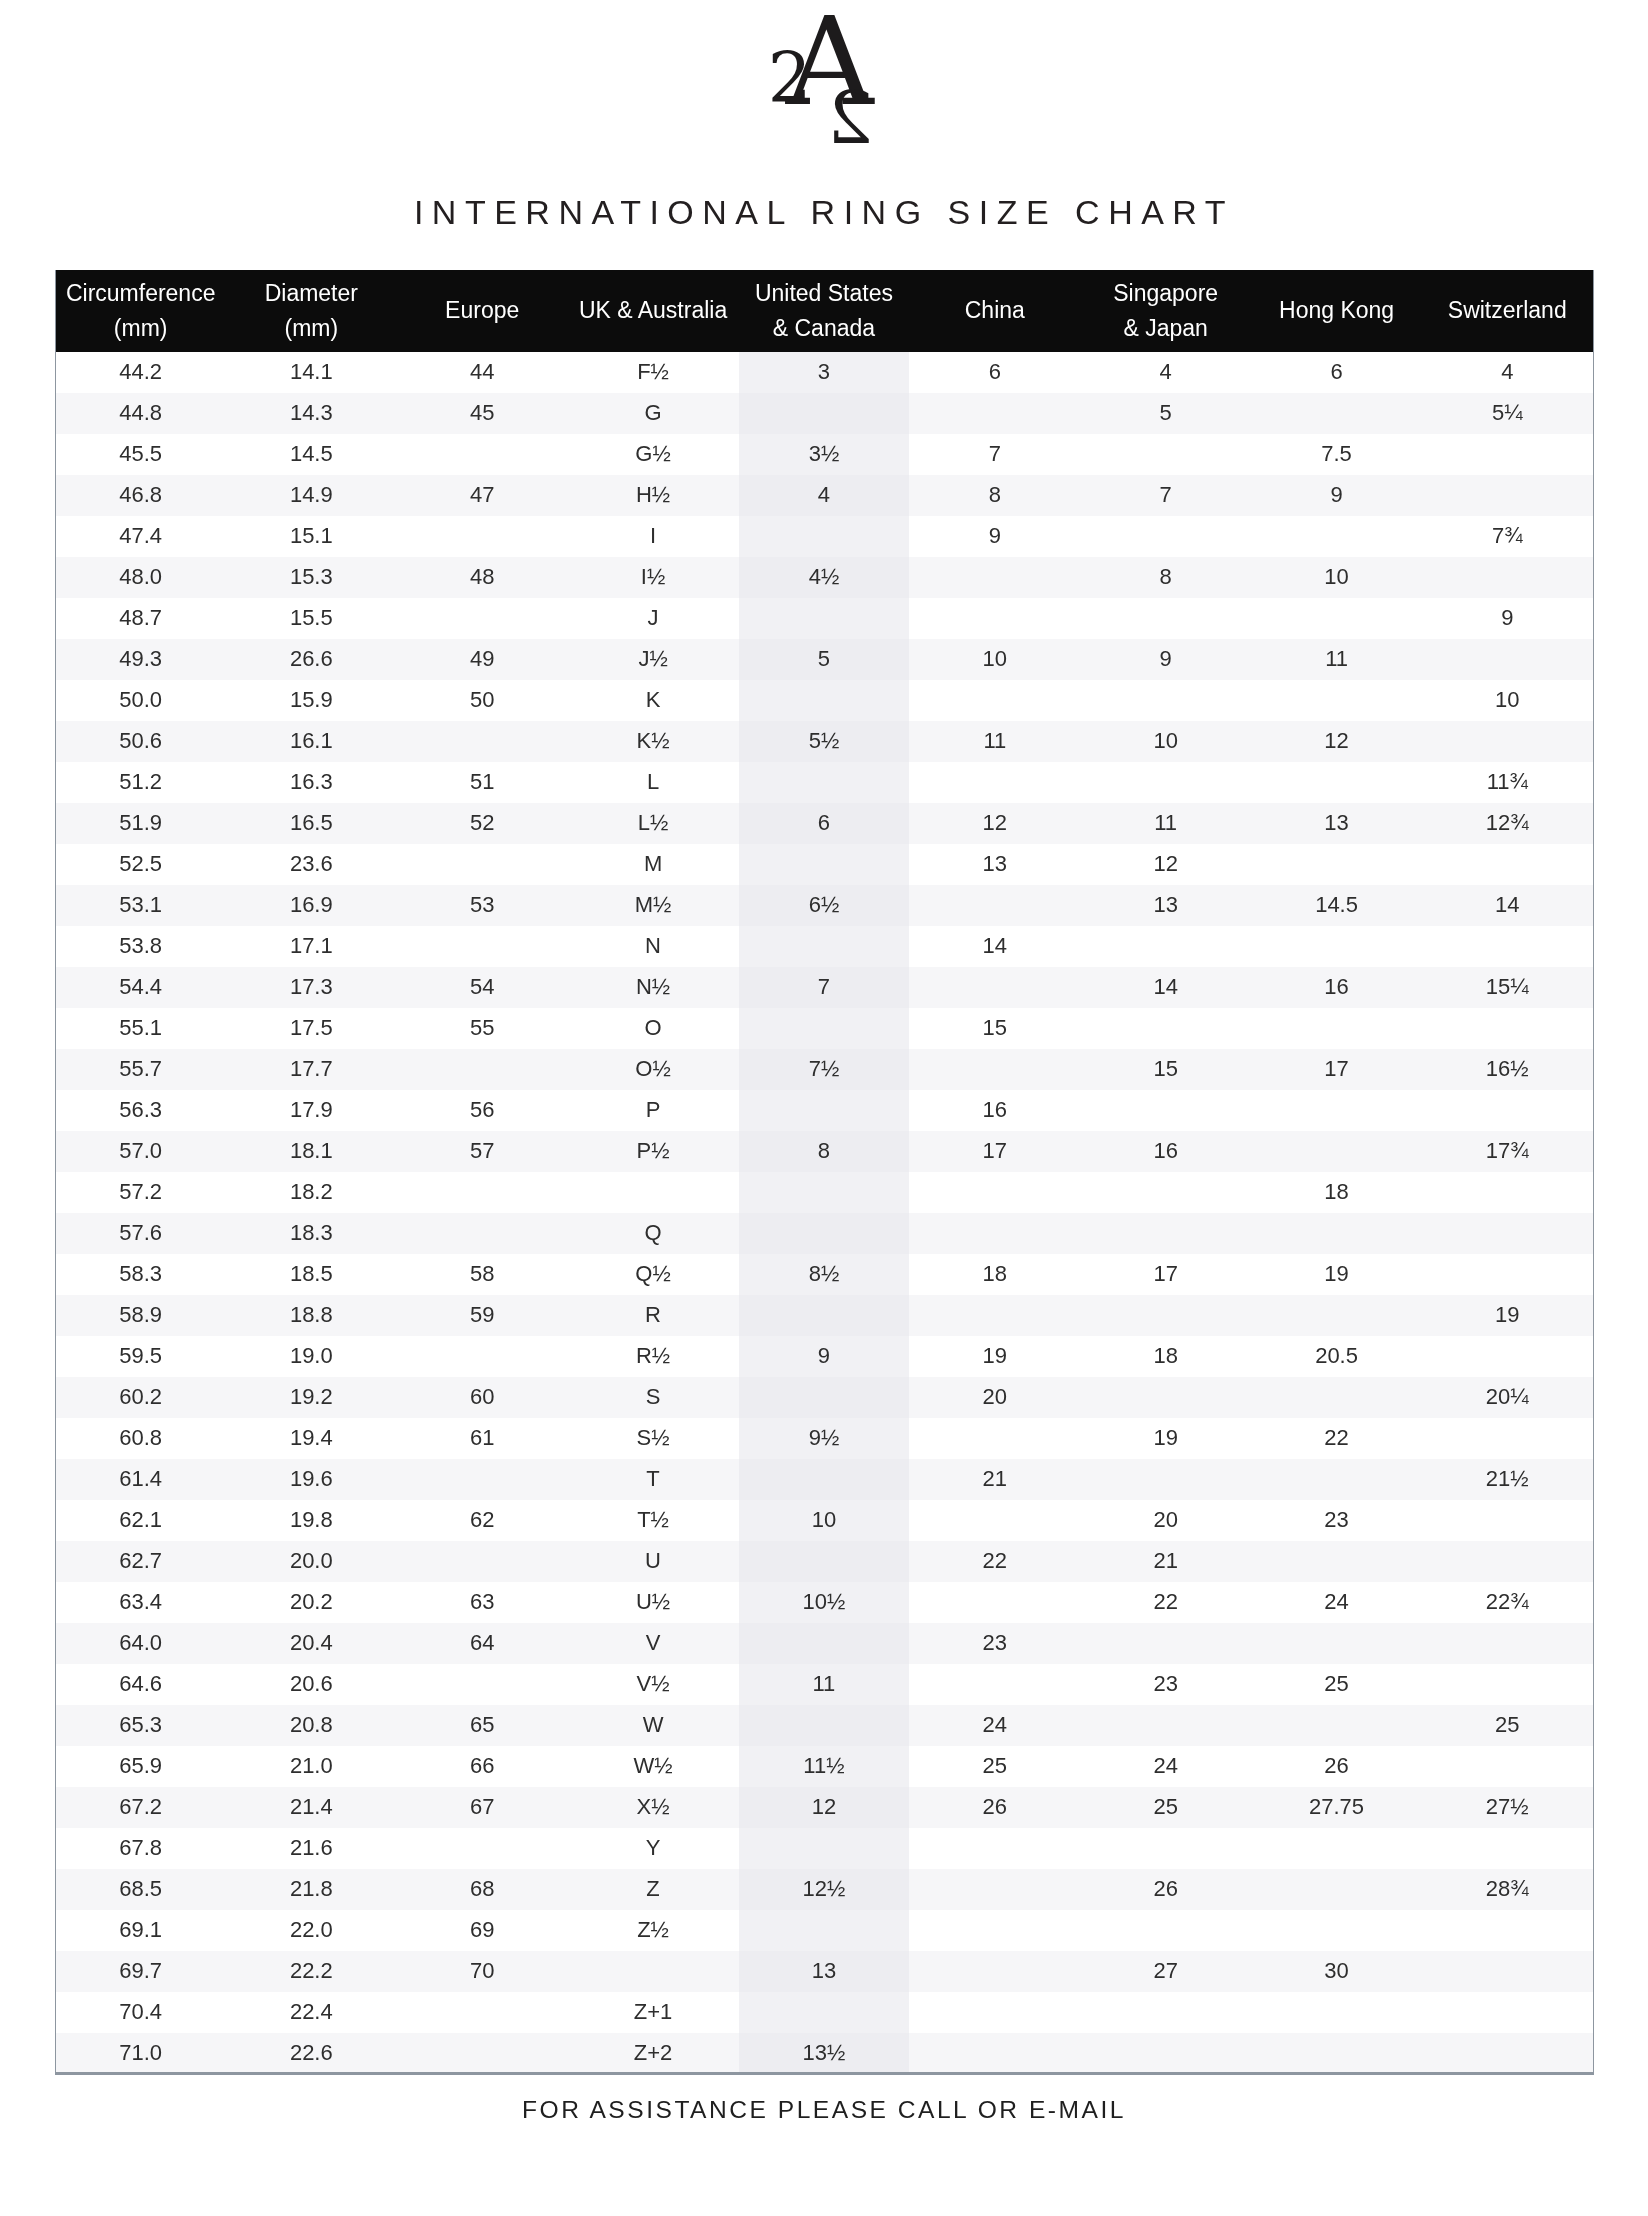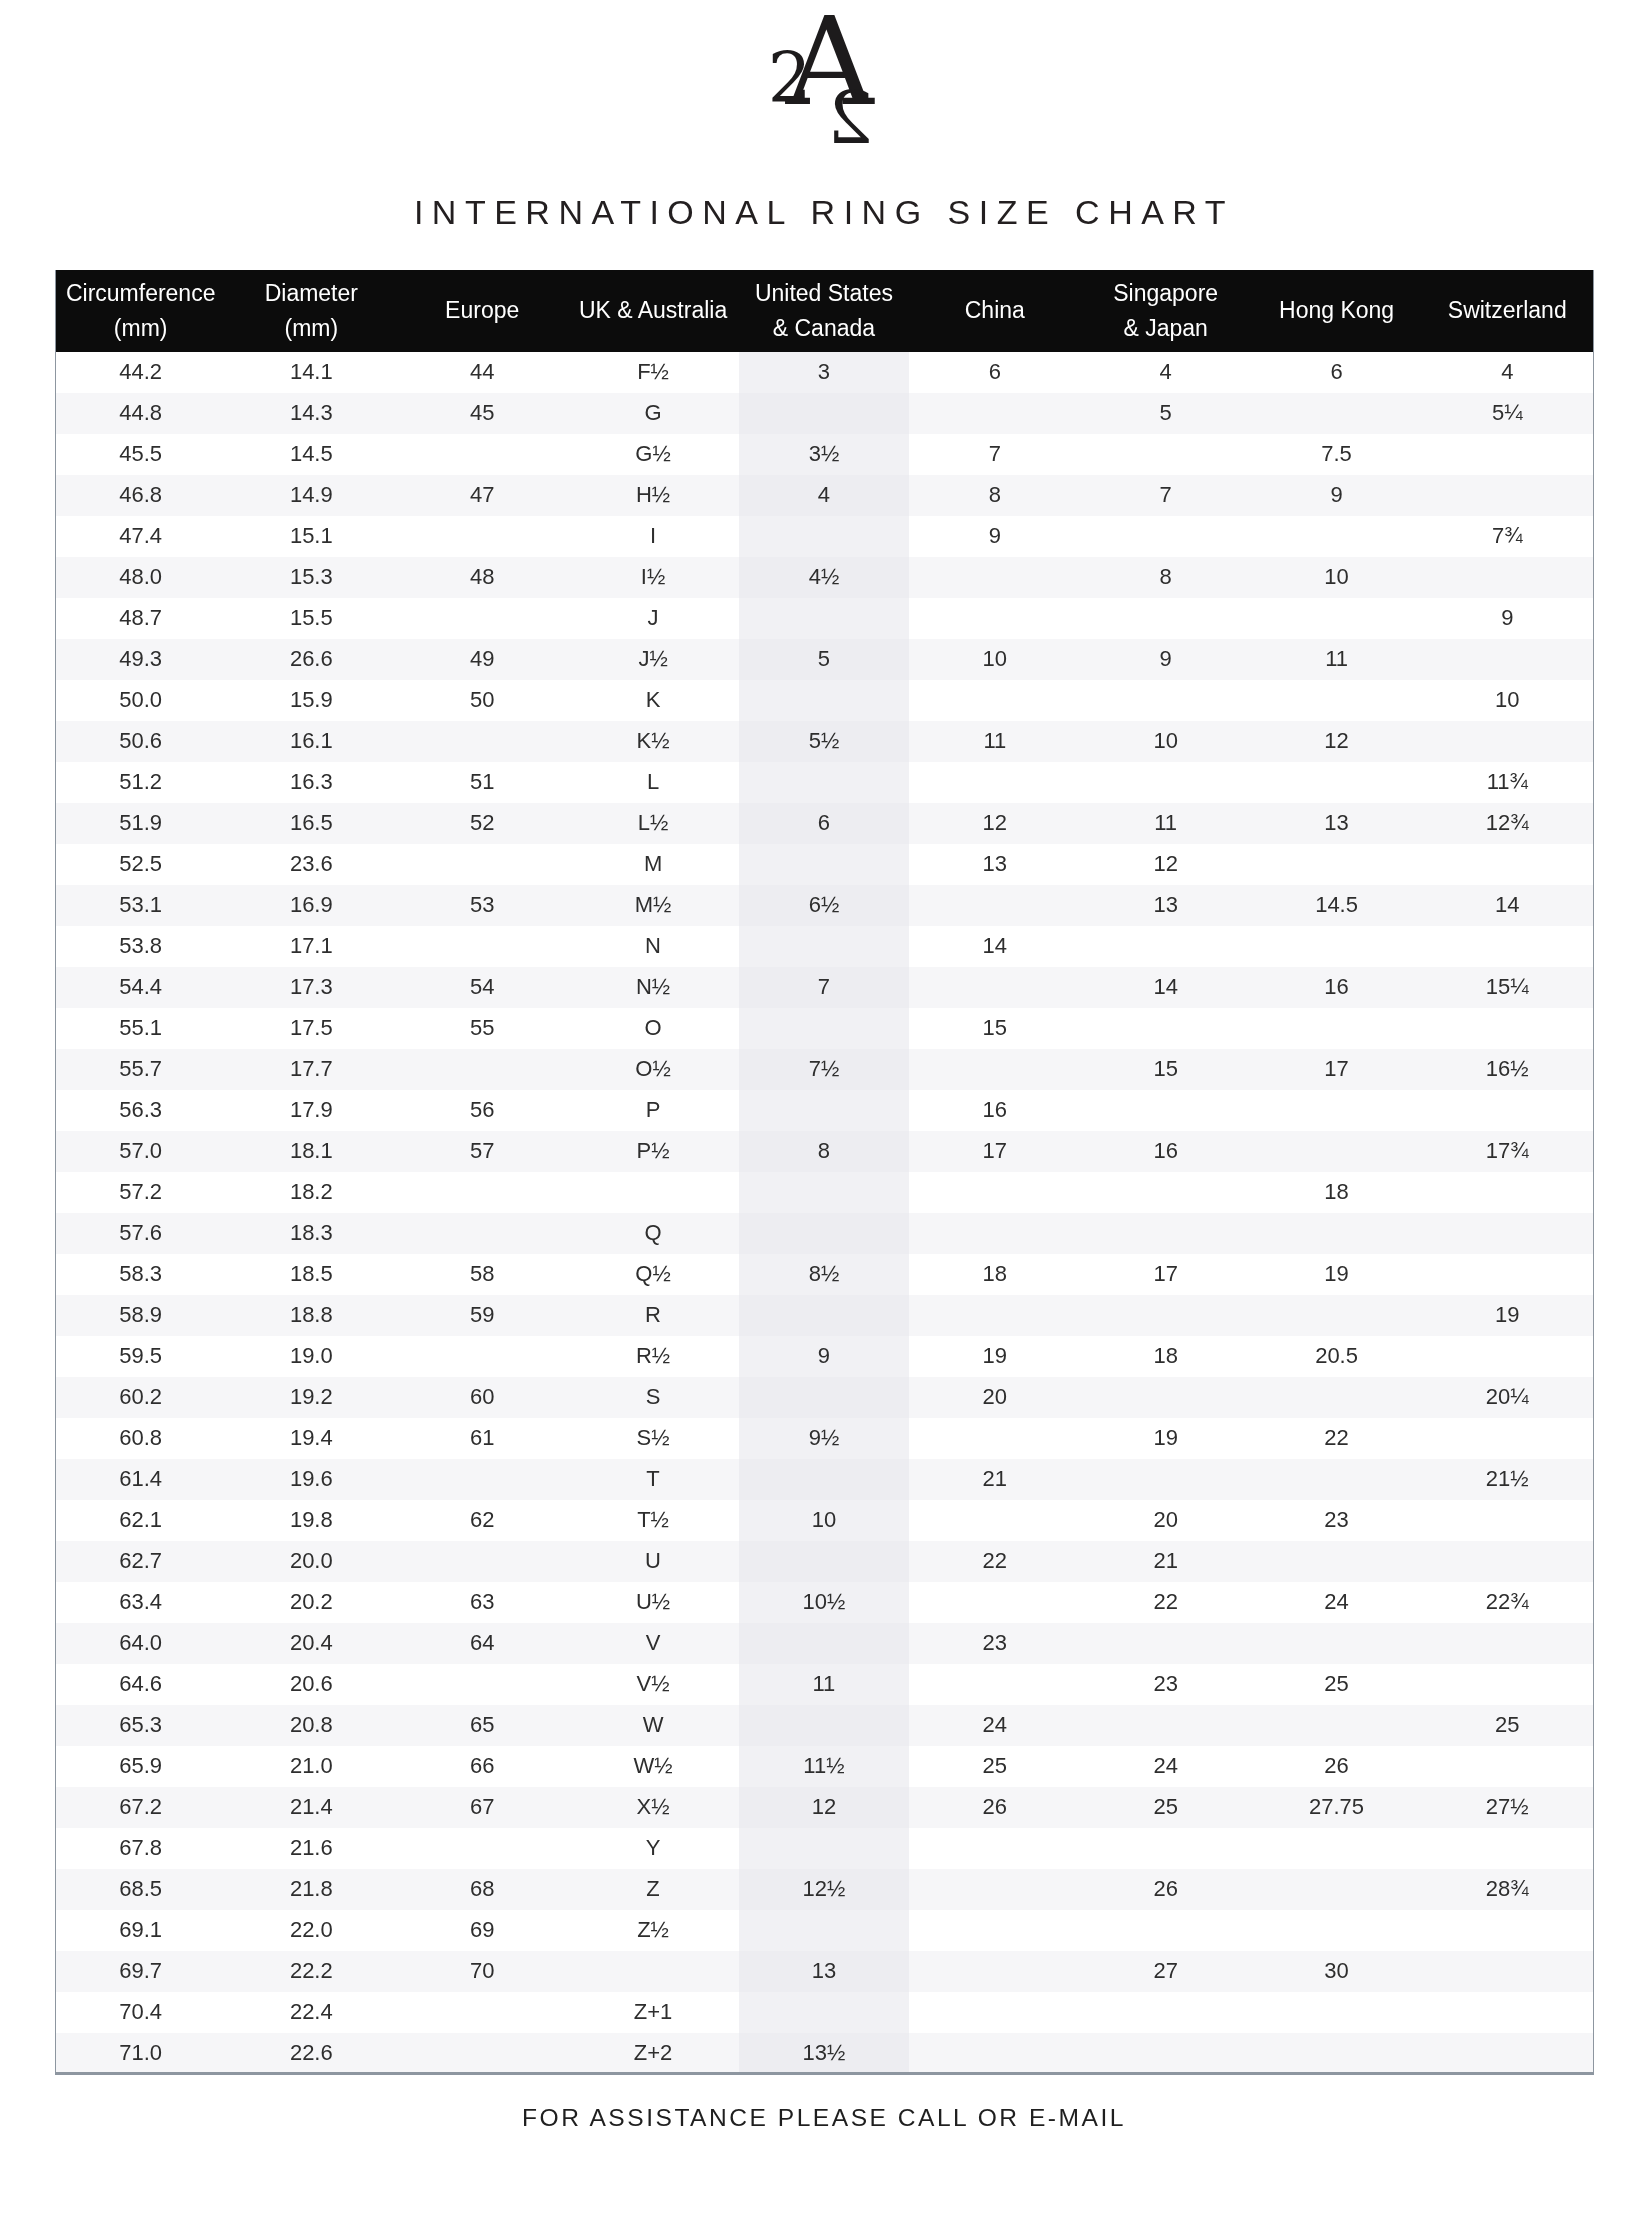--- a/index.html
+++ b/index.html
@@ -50,21 +50,21 @@
     font-size: 22px;
     font-weight: 400;
     color: #2e2e2e;
     padding: 0;
     white-space: nowrap;
   }
   table.sizes tbody tr:nth-child(even) { background: #f6f6f8; }
   table.sizes tbody td:nth-child(5) { background: #f1f1f4; }
   table.sizes tbody tr:nth-child(even) td:nth-child(5) { background: #ededf1; }
   .footer-note {
-    margin-top: 29px;
+    margin-top: 21px;
     text-align: center;
     font-size: 24.6px;
     letter-spacing: 2.5px;
     color: #1f1f1f;
     font-weight: 400;
   }
 </style>
 </head>
 <body>
 

